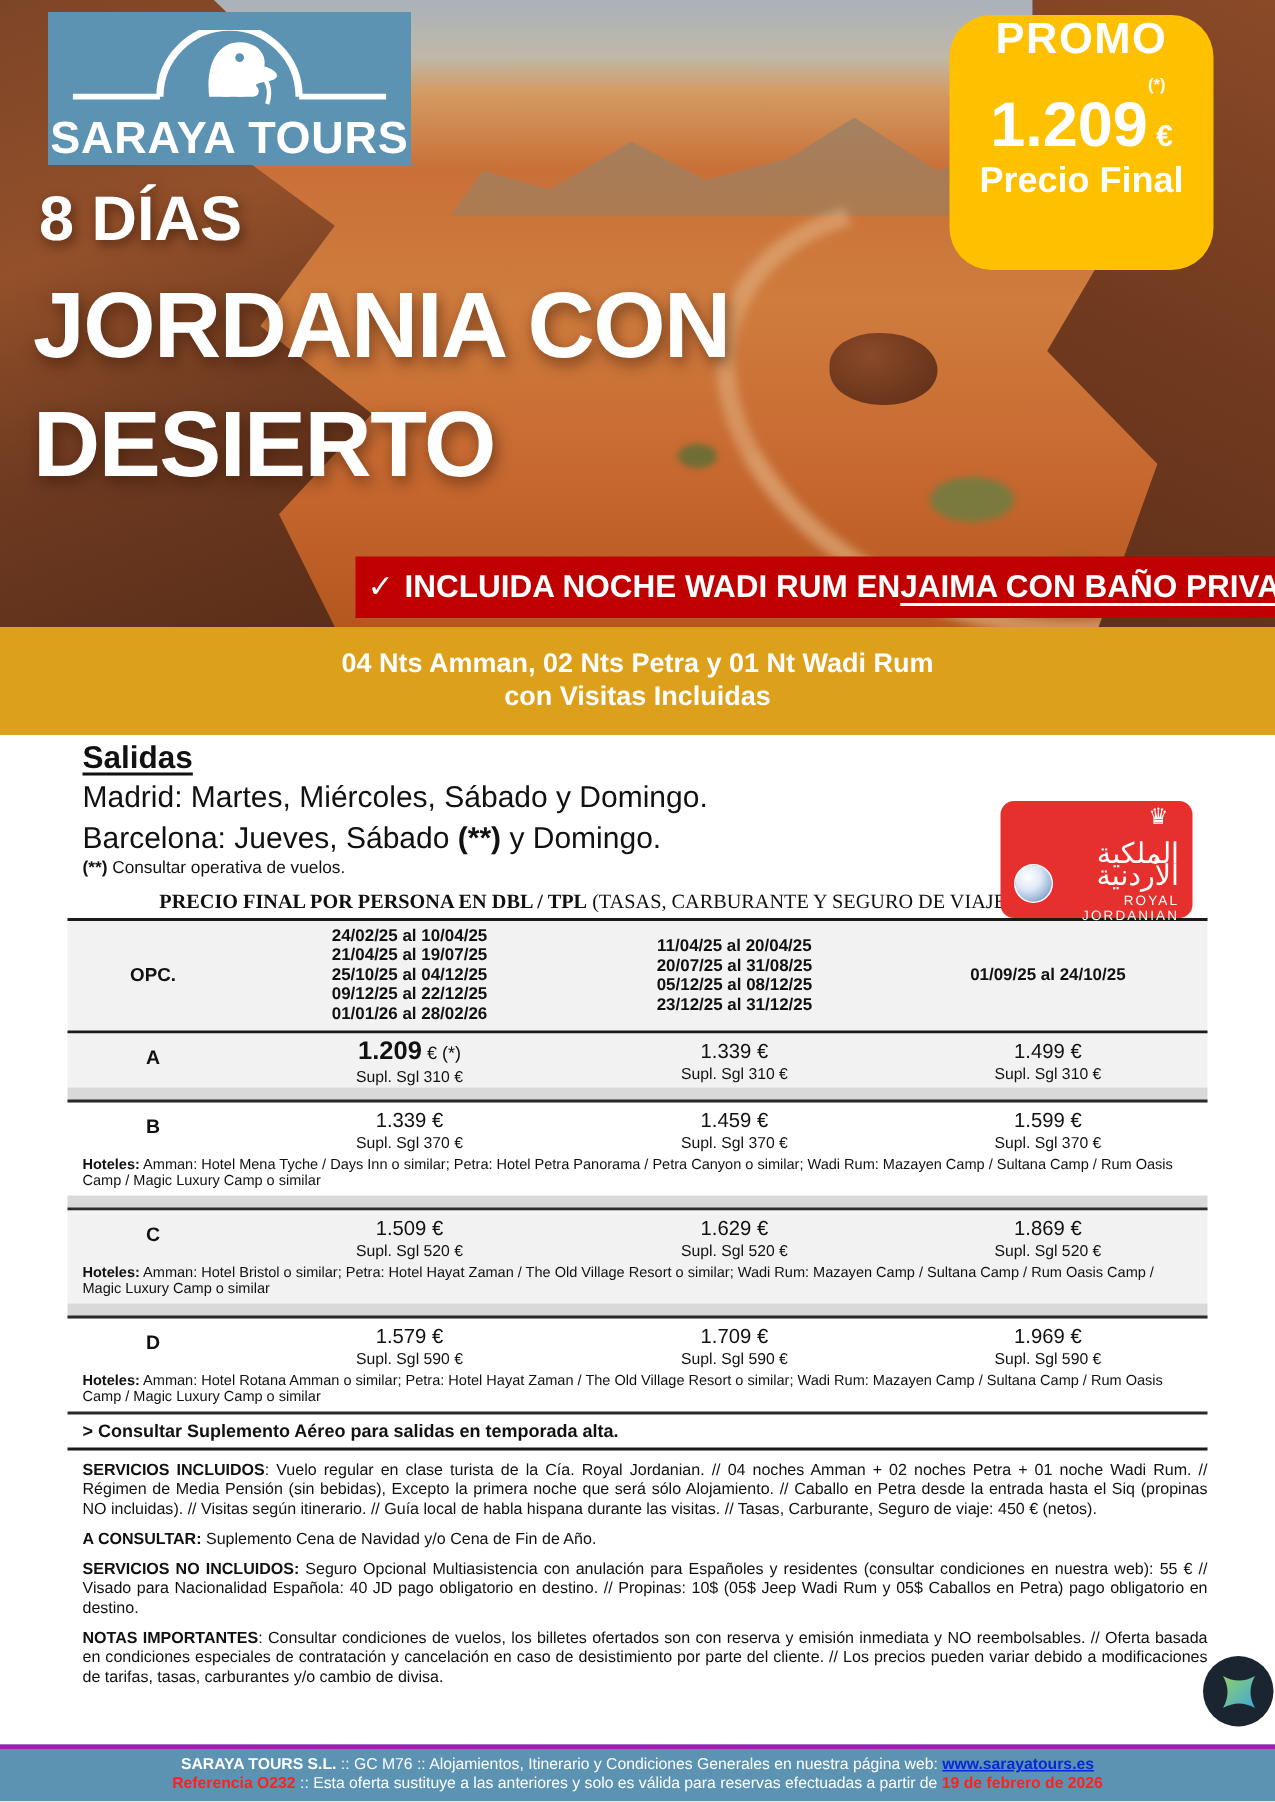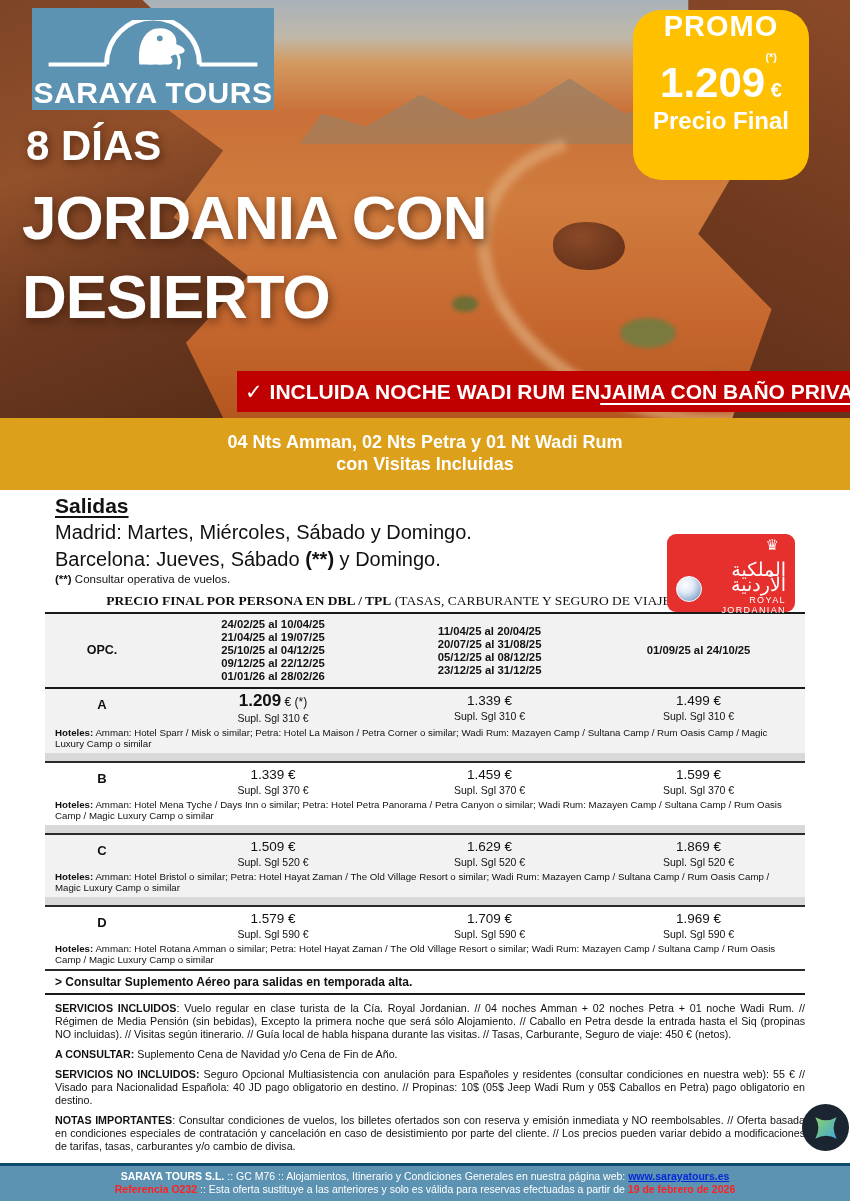--- a/index.html
+++ b/index.html
@@ -137,21 +137,21 @@
   .footnote-row {
     border-top:2px solid #2a2a2a; border-bottom:2px solid #1a1a1a;
     font-weight:bold; font-size:12px; line-height:14px; padding:4px 10px;
   }
   
   .para { margin-top:7px; padding:0 0 0 10px; font-size:10.7px; line-height:13px; text-align:justify; }
   .para .lead { font-weight:bold; }
   
   .footer {
     position:absolute; bottom:0; left:0; width:850px; height:38px; box-sizing:border-box;
-    background:var(--brand-blue,#5d93b2); border-top:3px solid #0c4a6e;
+    background:var(--brand-blue,#5d93b2); border-top:3px solid #a21caf;
     color:#fff; text-align:center; font-size:10.5px; line-height:13px; padding-top:4px;
   }
   .footer .b { font-weight:bold; }
   .footer .link { color:var(--link-blue,#0629d8); font-weight:bold; text-decoration:underline; cursor:pointer; }
   .footer .red { color:var(--ref-red,#ff2020); font-weight:bold; }
   
   .widget {
     position:absolute; right:1px; bottom:50px; width:47px; height:47px; border-radius:50%;
     background:#1b2531; display:flex; align-items:center; justify-content:center; cursor:pointer;
   }
@@ -253,21 +253,20 @@
           </div>
           <div class="pcell w2">
             <div class="pval">1.339 €</div>
             <div class="psupl">Supl. Sgl 310 €</div>
           </div>
           <div class="pcell w3">
             <div class="pval">1.499 €</div>
             <div class="psupl">Supl. Sgl 310 €</div>
           </div>
         </div>
-        <div class="hotels"><span class="b">Hoteles:</span><span> Amman: Hotel Sparr / Misk o similar; Petra: Hotel La Maison / Petra Corner o similar;  Wadi Rum: Mazayen Camp / Sultana Camp / Rum Oasis Camp / Magic Luxury Camp o similar</span></div>
       </div>
       <div class="strip"></div>
 
       <div class="opt">
         <div class="prow">
           <div class="p-letter">B</div>
           <div class="pcell w1">
             <div class="pval">1.339 €</div>
             <div class="psupl">Supl. Sgl 370 €</div>
           </div>

